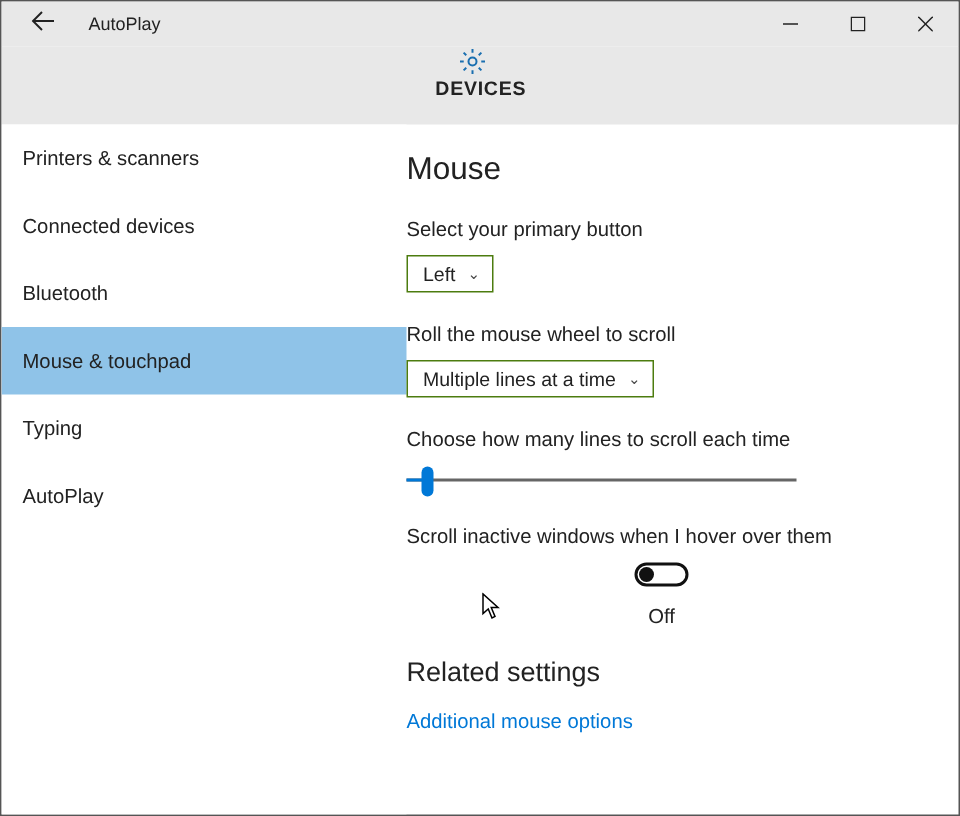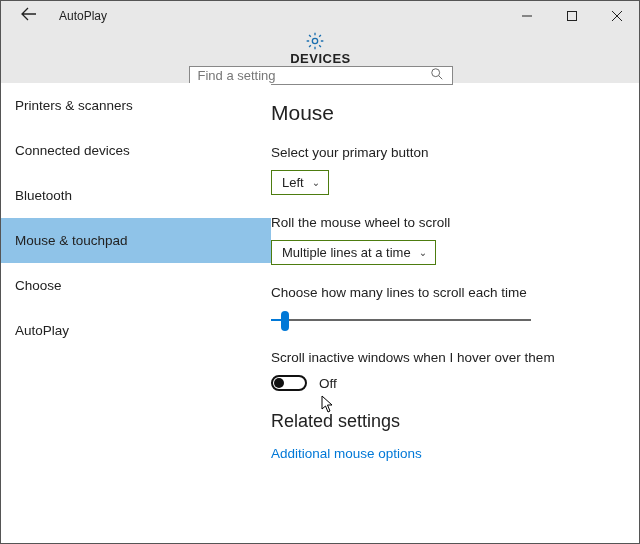--- a/index.html
+++ b/index.html
@@ -34,21 +34,21 @@
 .main .group { margin-bottom: 20px; }
 
 .dropdown { border: 1px solid #4d7c0f; display: inline-flex; align-items: center; padding: 4px 8px 4px 10px; font-size: 13px; gap: 8px; }
 .chev { font-size: 10px; color: #444; }
 
 .slider { width: 260px; height: 20px; position: relative; margin-top: 2px; }
 .track { position: absolute; top: 9px; left: 0; right: 0; height: 2px; background: #666; }
 .track-fill { position: absolute; top: 9px; left: 0; width: 14px; height: 2px; background: #0078d7; }
 .thumb { position: absolute; top: 1px; left: 10px; width: 8px; height: 20px; background: #0078d7; border-radius: 4px; }
 
-.toggle-row { display: flex; align-items: center; gap: 12px; margin-top: 6px; }
+.toggle-row { display: flex; align-items: center; gap: 12px; margin-top: 6px; flex-direction: column; }
 .toggle { width: 36px; height: 16px; border: 2px solid #111; border-radius: 10px; position: relative; }
 .knob { position: absolute; left: 1px; top: 1px; width: 10px; height: 10px; border-radius: 50%; background: #111; }
 .toggle-label { font-size: 13.5px; }
 
 .main h2 { font-size: 18px; font-weight: 400; margin-top: 18px; margin-bottom: 14px; }
 .link { color: #0078d7; font-size: 13.5px; }
 
 .cursor { position: absolute; left: 50px; top: 312px; pointer-events: none; }
 </style>
 </head>
@@ -82,48 +82,39 @@
 
 <div class="header">
   <span class="gear-icon">
     <svg viewBox="0 0 24 24" width="20" height="20">
         <circle cx="12" cy="12" r="3.2" fill="none" stroke="#1a6fb0" stroke-width="1.6"></circle>
         <path d="M12 2v3M12 19v3M2 12h3M19 12h3M4.9 4.9l2.1 2.1M17 17l2.1 2.1M19.1 4.9L17 7M7 17l-2.1 2.1" stroke="#1a6fb0" stroke-width="1.6"></path>
       </svg>
   </span>
   <div class="header-title">DEVICES</div>
   <div class="spacer"></div>
-  <div class="searchbox">
-    <span class="placeholder">Find a setting</span>
-    <span class="search-icon">
-      <svg width="14" height="14" viewBox="0 0 16 16">
-          <circle cx="6.5" cy="6.5" r="4.5" fill="none" stroke="#555" stroke-width="1"></circle>
-          <line x1="10" y1="10" x2="14" y2="14" stroke="#555" stroke-width="1"></line>
-        </svg>
-    </span>
-  </div>
 </div>
 
 <div class="content">
 
   <div class="sidebar">
     <div class="sidebar-item">
         <span>Printers &amp; scanners</span>
       </div>
     <div class="sidebar-item">
         <span>Connected devices</span>
       </div>
     <div class="sidebar-item">
         <span>Bluetooth</span>
       </div>
     <div class="sidebar-item selected">
         <span>Mouse &amp; touchpad</span>
       </div>
     <div class="sidebar-item">
-        <span>Choose</span>
+        <span>Typing</span>
       </div>
     <div class="sidebar-item">
         <span>AutoPlay</span>
       </div>
   </div>
 
   <div class="main">
     <h1>Mouse</h1>
 
     <div class="group">

